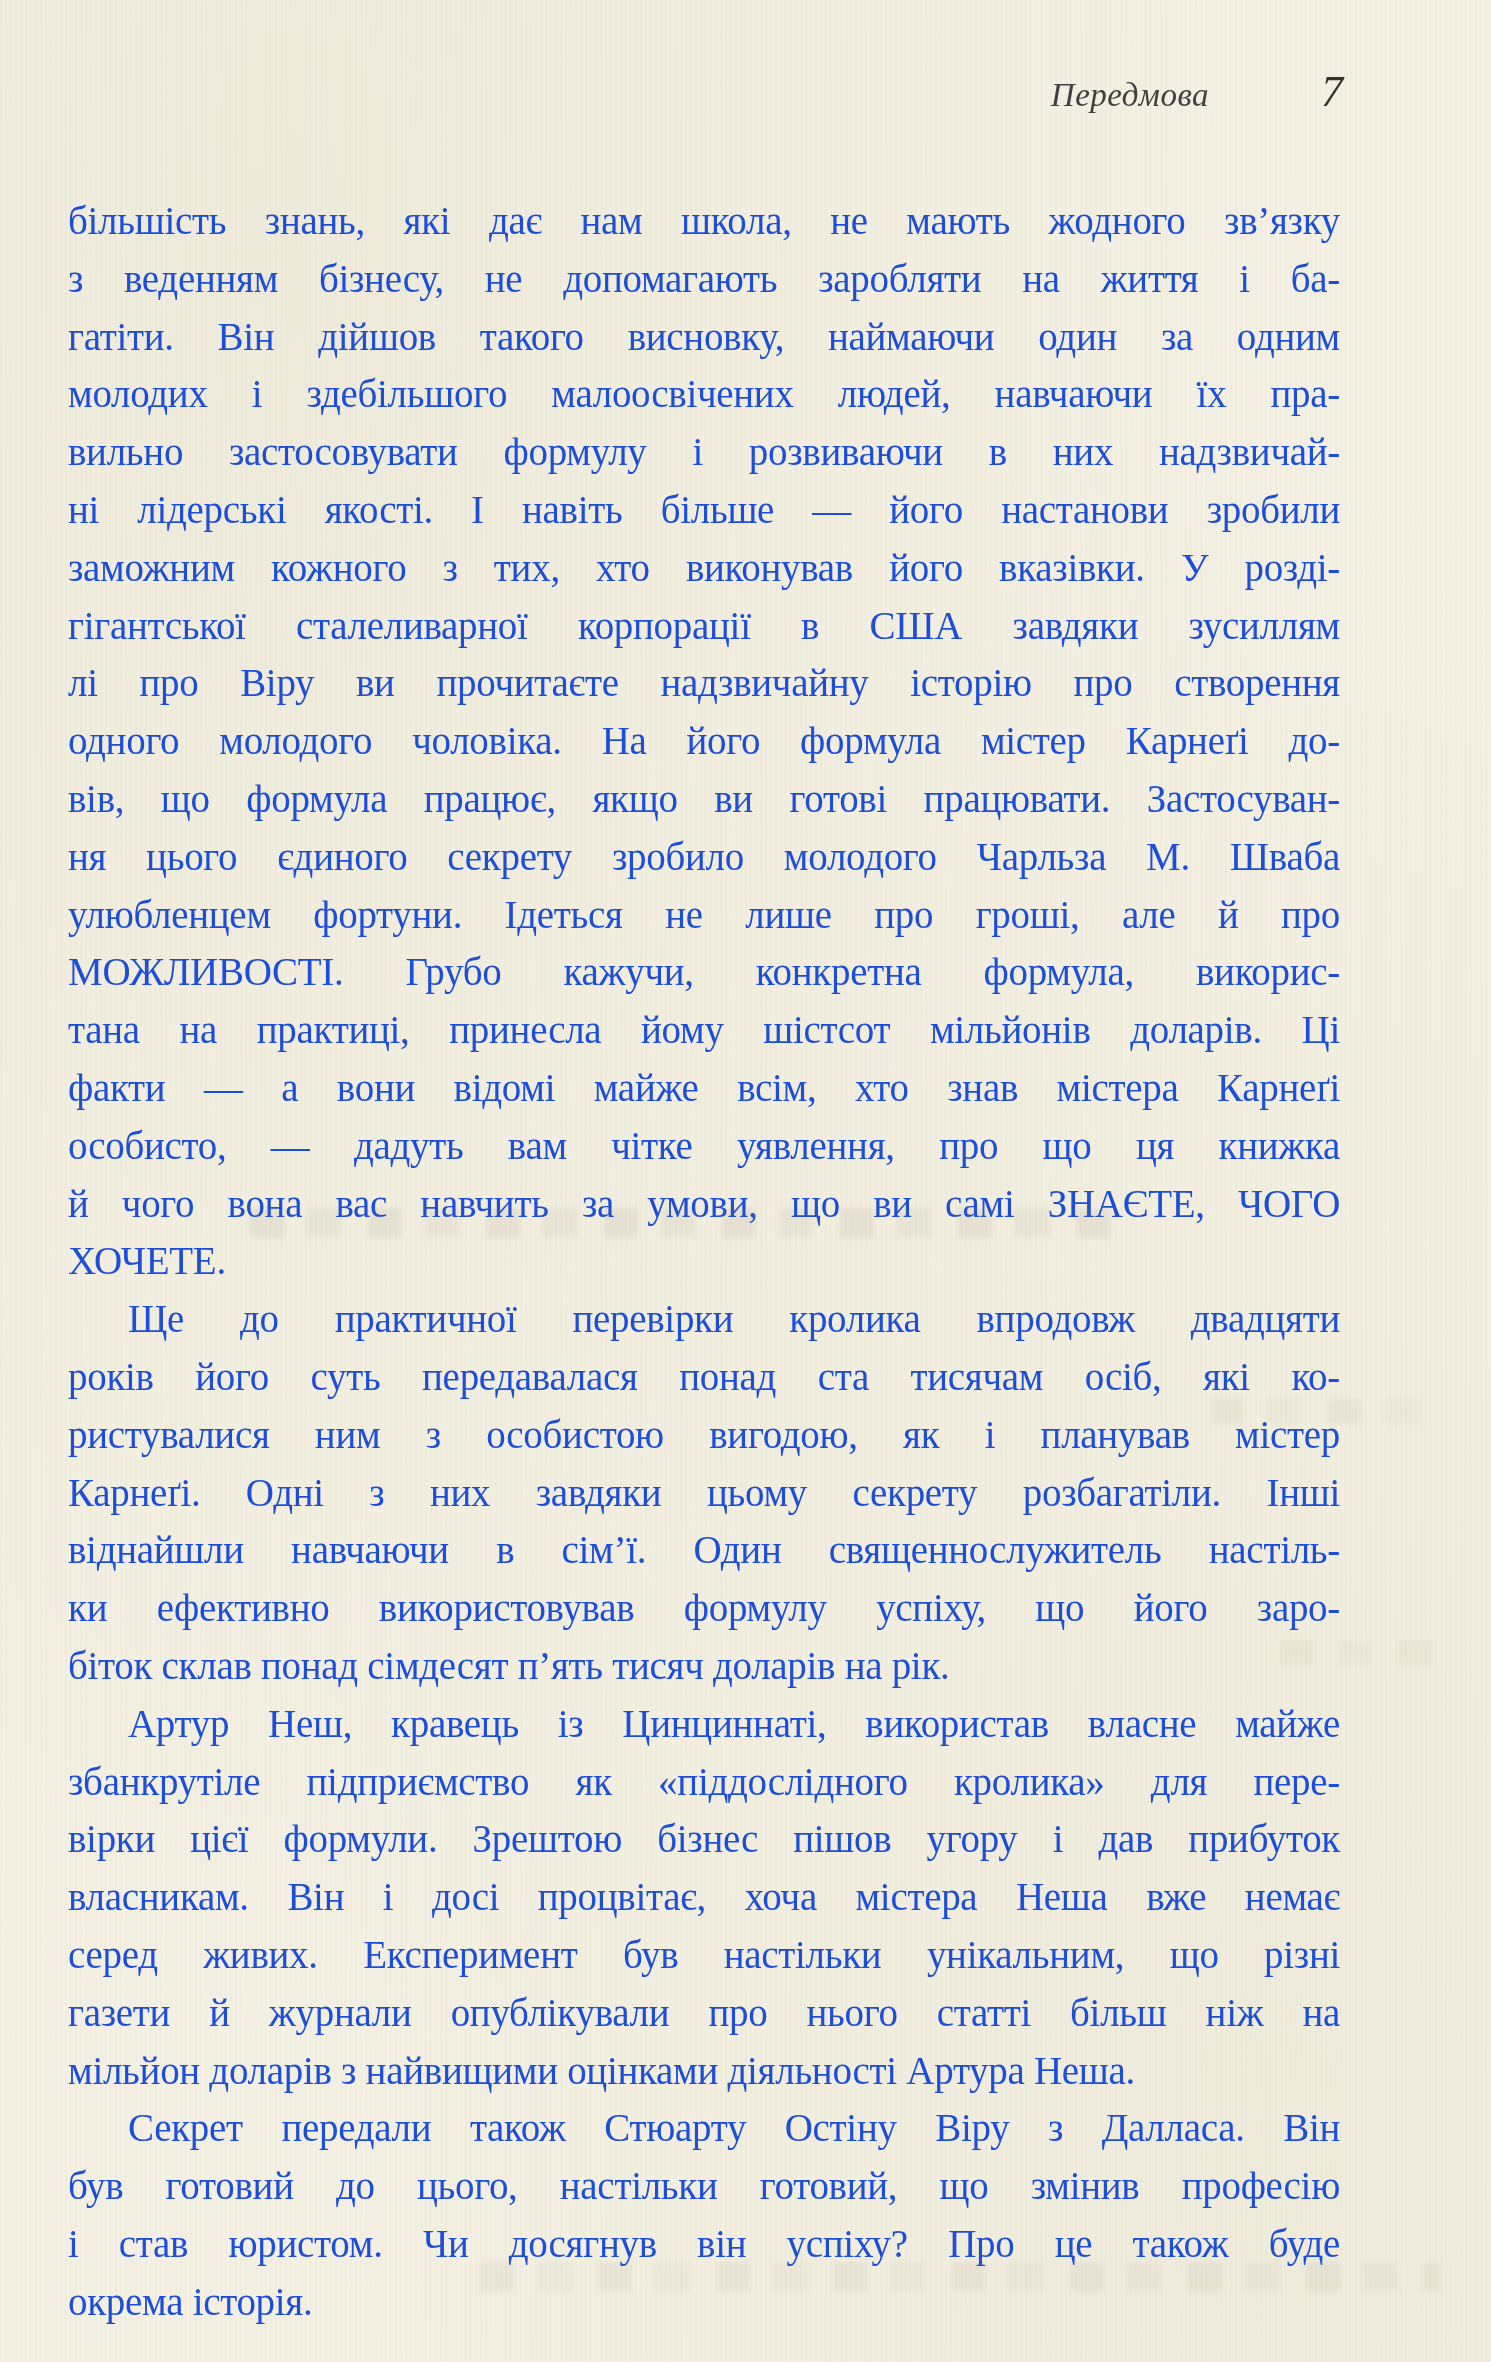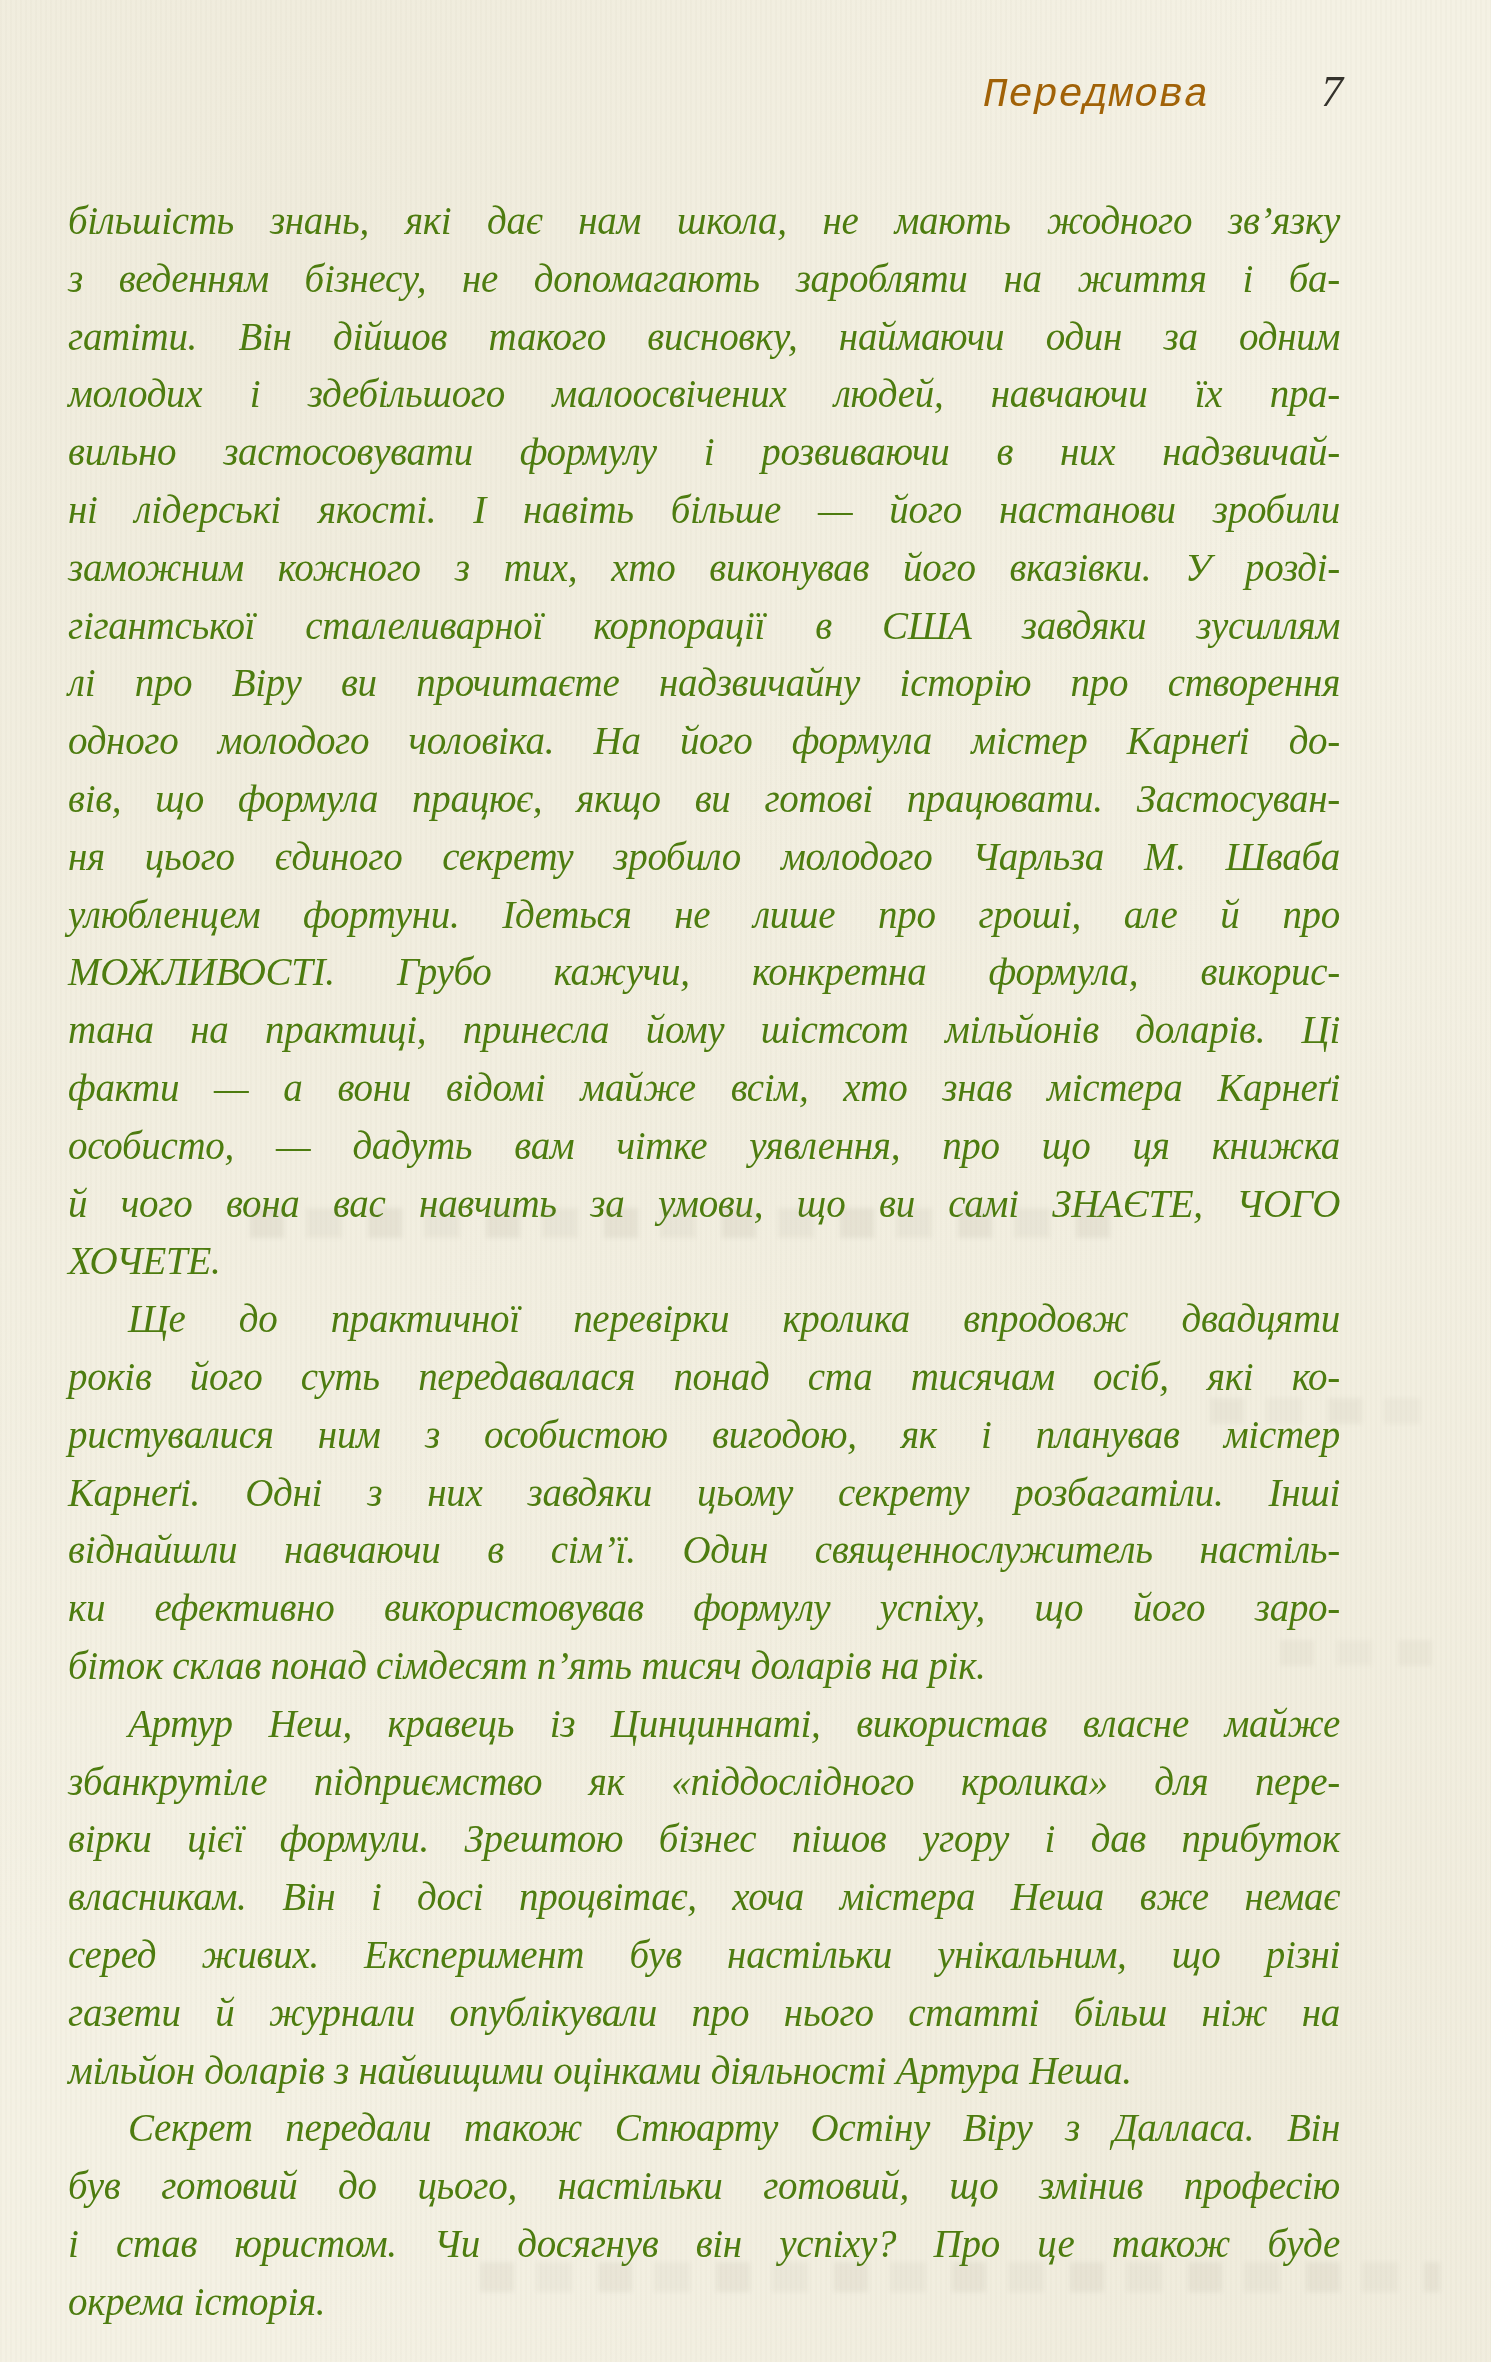--- a/index.html
+++ b/index.html
@@ -26,46 +26,44 @@
   .running-head {
     position: absolute;
     top: 66px;
     right: 148px;
     display: flex;
     align-items: baseline;
     gap: 112px;
   }
   .running-head .chapter {
     font-style: italic;
-    font-size: 41px;
+    font-size: 33px;
     letter-spacing: 0.5px;
-    color: #a16207;
-    font-family: Liberation Mono, monospace;
+    color: #404040;
   }
   .running-head .folio {
     font-style: italic;
     font-size: 44px;
     color: #34322c;
   }
 
   .body-text {
     position: absolute;
     left: 68px;
     top: 192px;
     width: 1272px;
   }
   .line {
     font-size: 39px;
     line-height: 57.8px;
     letter-spacing: -0.3px;
     text-align: justify;
     text-align-last: justify;
     white-space: normal;
-    color: #4d7c0f;
-    font-style: italic;
+    color: #1d4ed8;
   }
   .line.indent {
     text-indent: 60px;
   }
   .line.para-end {
     text-align-last: left;
   }
 
   
   .bleed {

